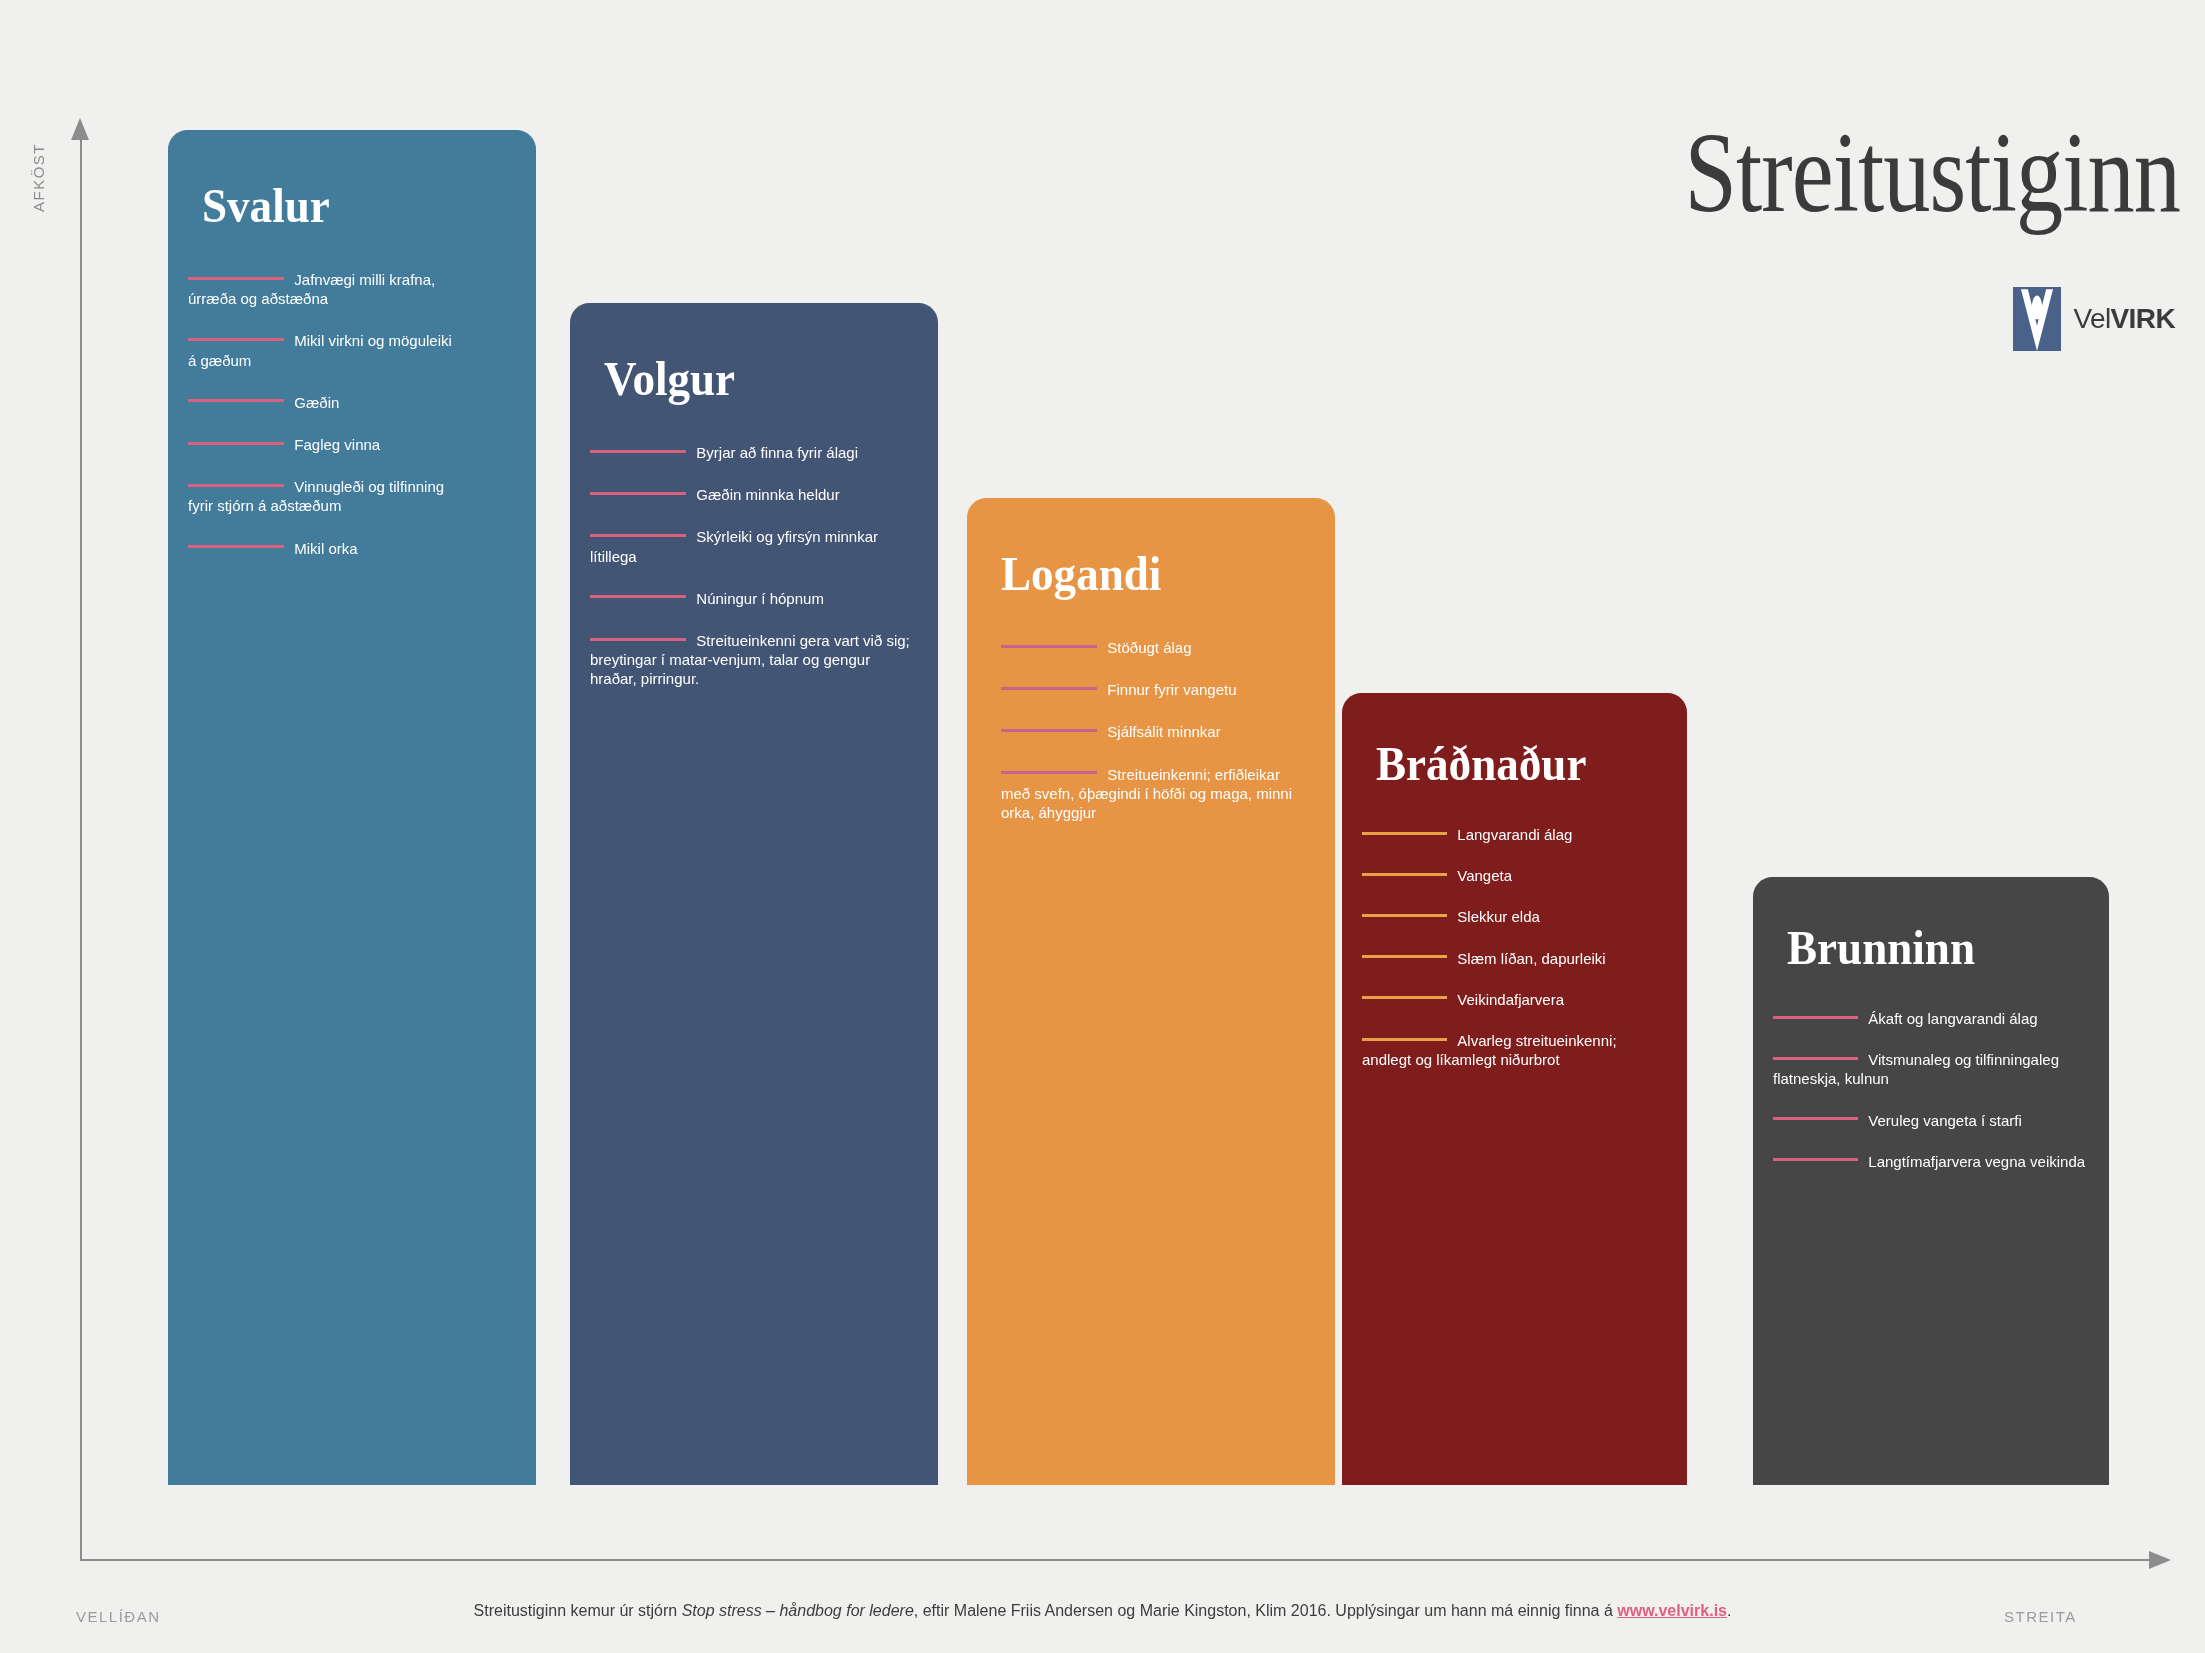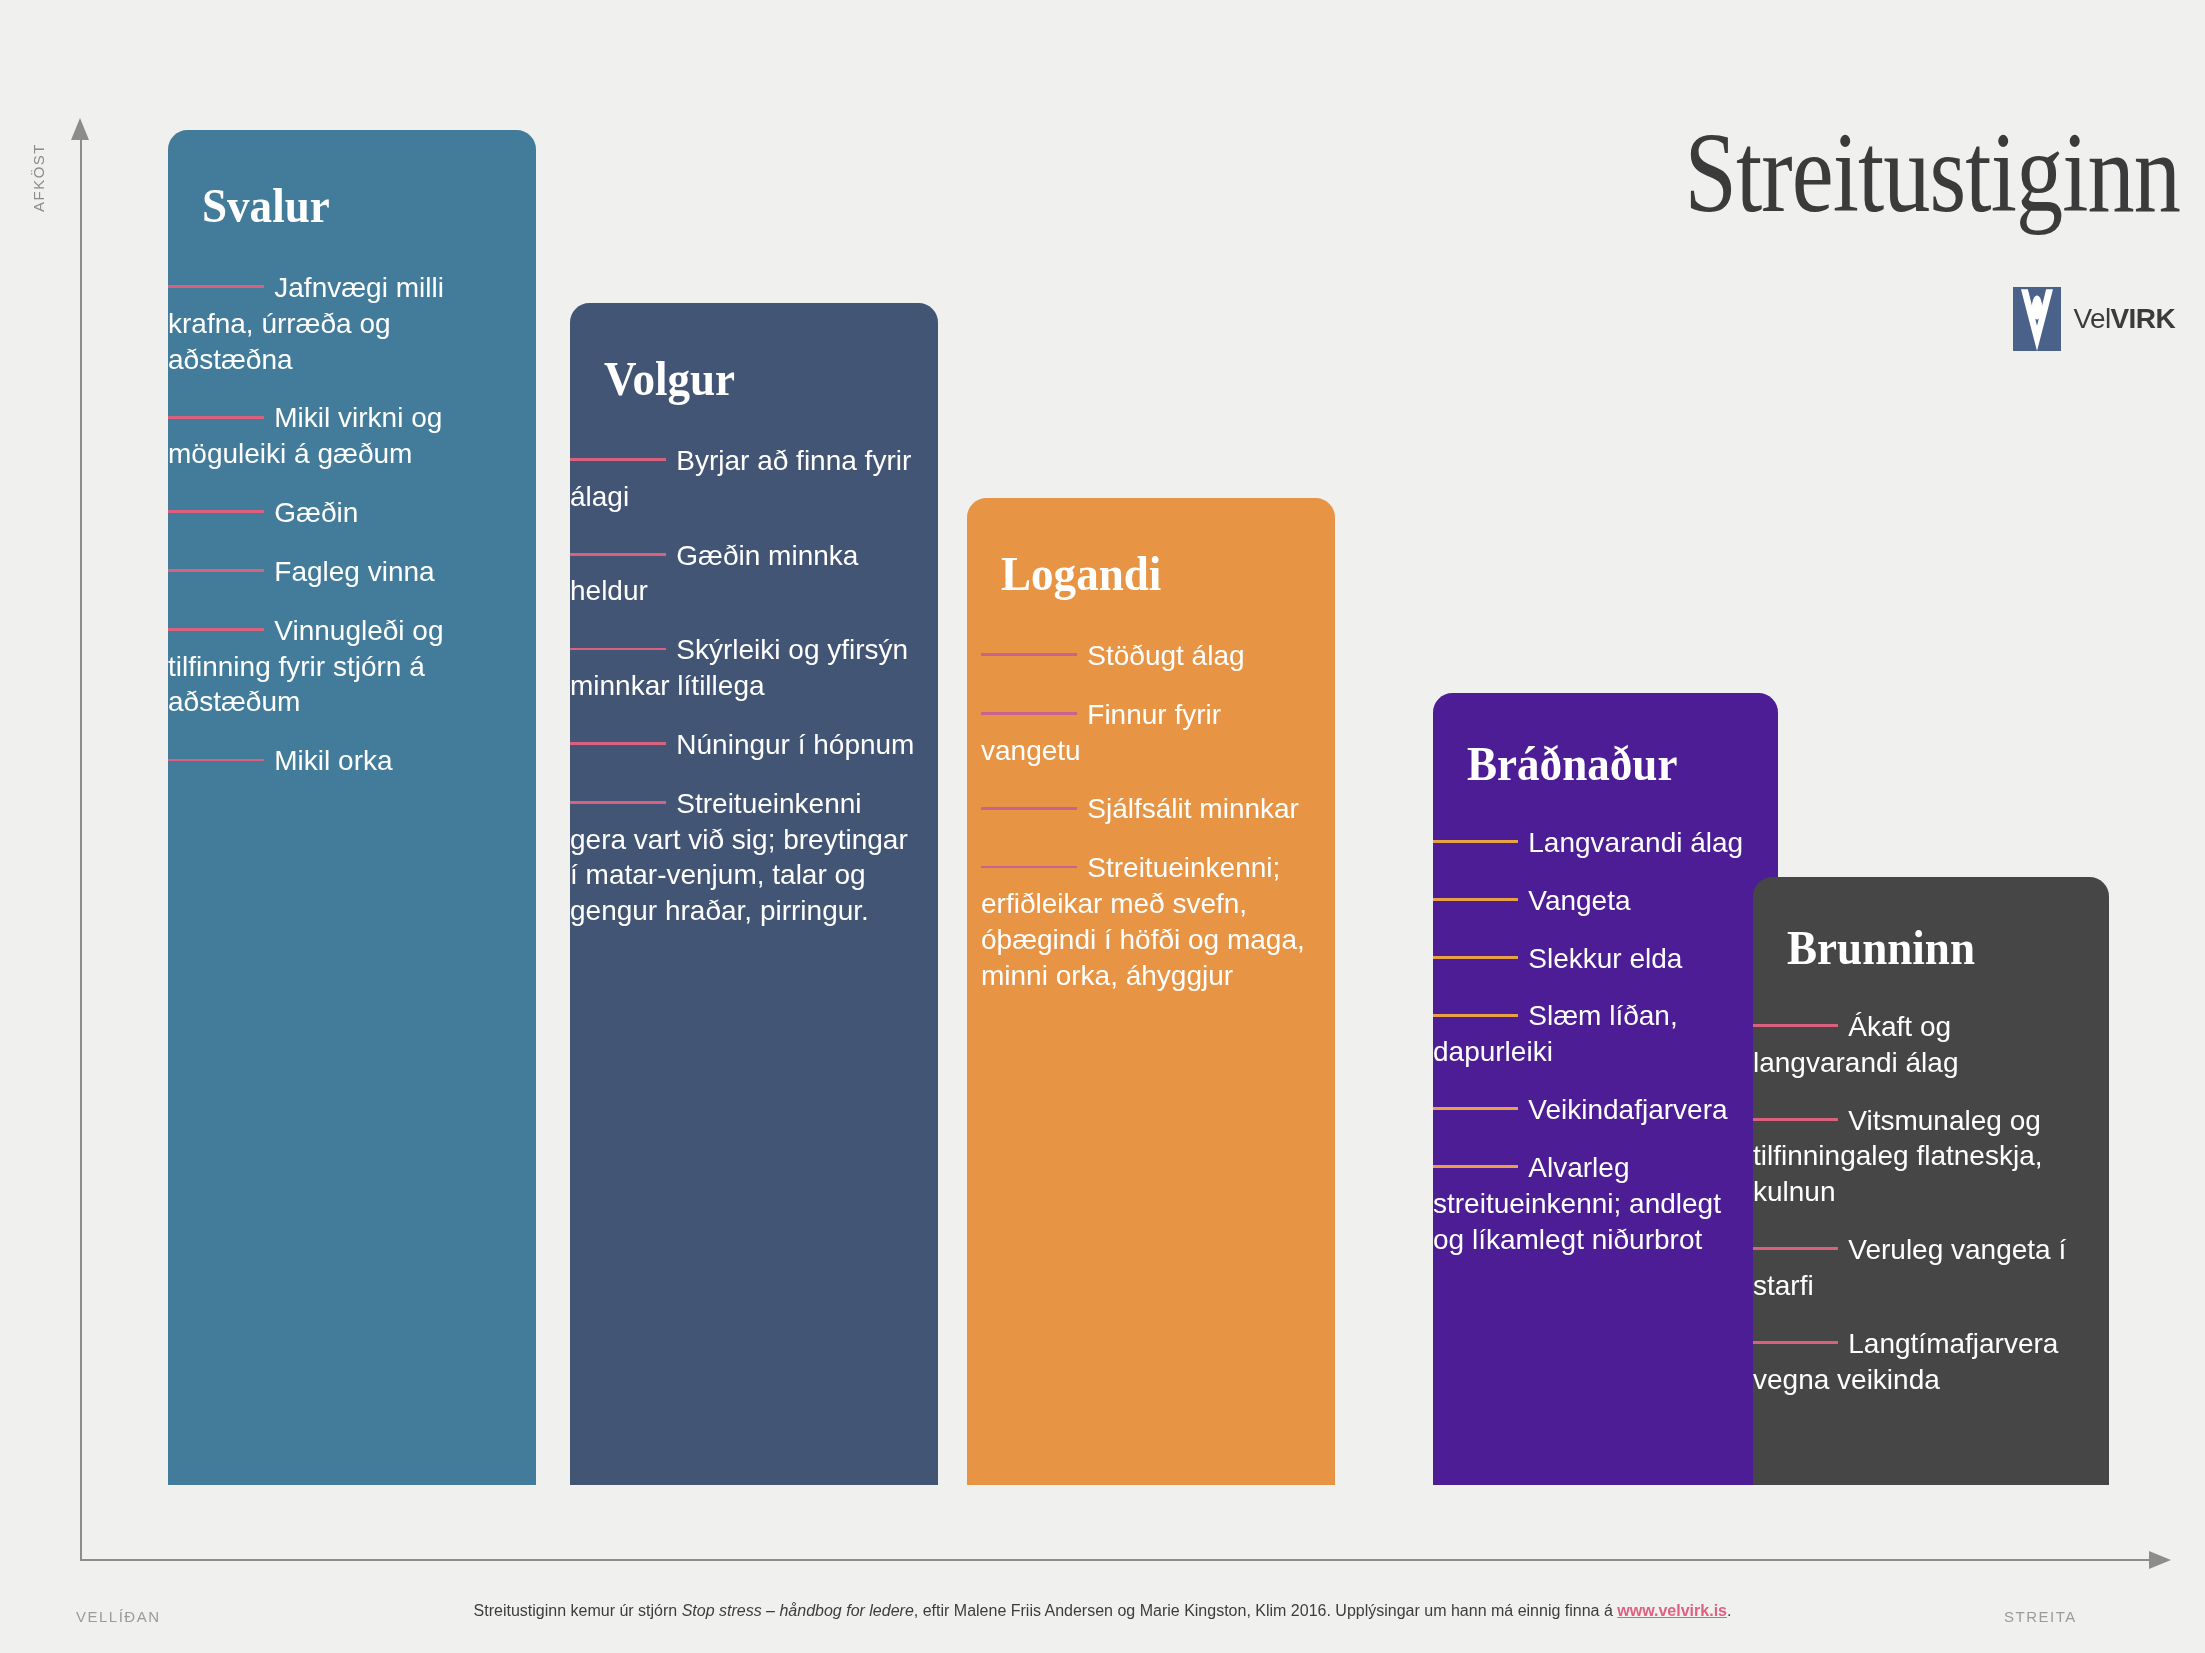--- a/index.html
+++ b/index.html
@@ -133,23 +133,24 @@
     line-height: 1;
     letter-spacing: 0px;
     white-space: nowrap;
     transform: scaleX(0.92);
     transform-origin: left top;
   }
   .items { display: block; }
   .item {
     position: relative;
     color: #ffffff;
-    font-size: 28px;
+    font-size: 15px;
     line-height: 1.28;
     font-family: "Liberation Sans", sans-serif;
+    margin-left: 20px;
   }
   .item .dash {
     display: inline-block;
     height: 2.9px;
     vertical-align: middle;
     margin-right: 10.3px;
     position: relative;
     top: -2.9px;
   }
   .item .txt { }
@@ -166,21 +167,21 @@
   #bar-2 .items { margin: 40px 0 0 0; padding-right: 23px; }
   #bar-2 .item { margin-bottom: 23px; }
   #bar-2 .dash { width: 96px; background: #d9607e; }
 
   #bar-3 { left: 967px; width: 368px; height: 987px; background: #e89445; }
   #bar-3 .bar-title { margin: 51px 0 0 34px; }
   #bar-3 .items { margin: 40px 0 0 0; padding-right: 23px; padding-left: 14px; }
   #bar-3 .item { margin-bottom: 23px; }
   #bar-3 .dash { width: 96px; background: #c9628c; }
 
-  #bar-4 { left: 1433px; width: 345px; height: 792px; background: #4c1d95; }
+  #bar-4 { left: 1342px; width: 345px; height: 792px; background: #7f1d1d; }
   #bar-4 .bar-title { margin: 46px 0 0 34px; }
   #bar-4 .items { margin: 37px 0 0 0; padding-right: 23px; }
   #bar-4 .item { margin-bottom: 22px; }
   #bar-4 .dash { width: 85px; background: #e8a147; }
 
   #bar-5 { left: 1753px; width: 356px; height: 608px; background: #464646; }
   #bar-5 .bar-title { margin: 46px 0 0 34px; }
   #bar-5 .items { margin: 37px 0 0 0; padding-right: 23px; }
   #bar-5 .item { margin-bottom: 22px; }
   #bar-5 .dash { width: 85px; background: #d9607e; }

